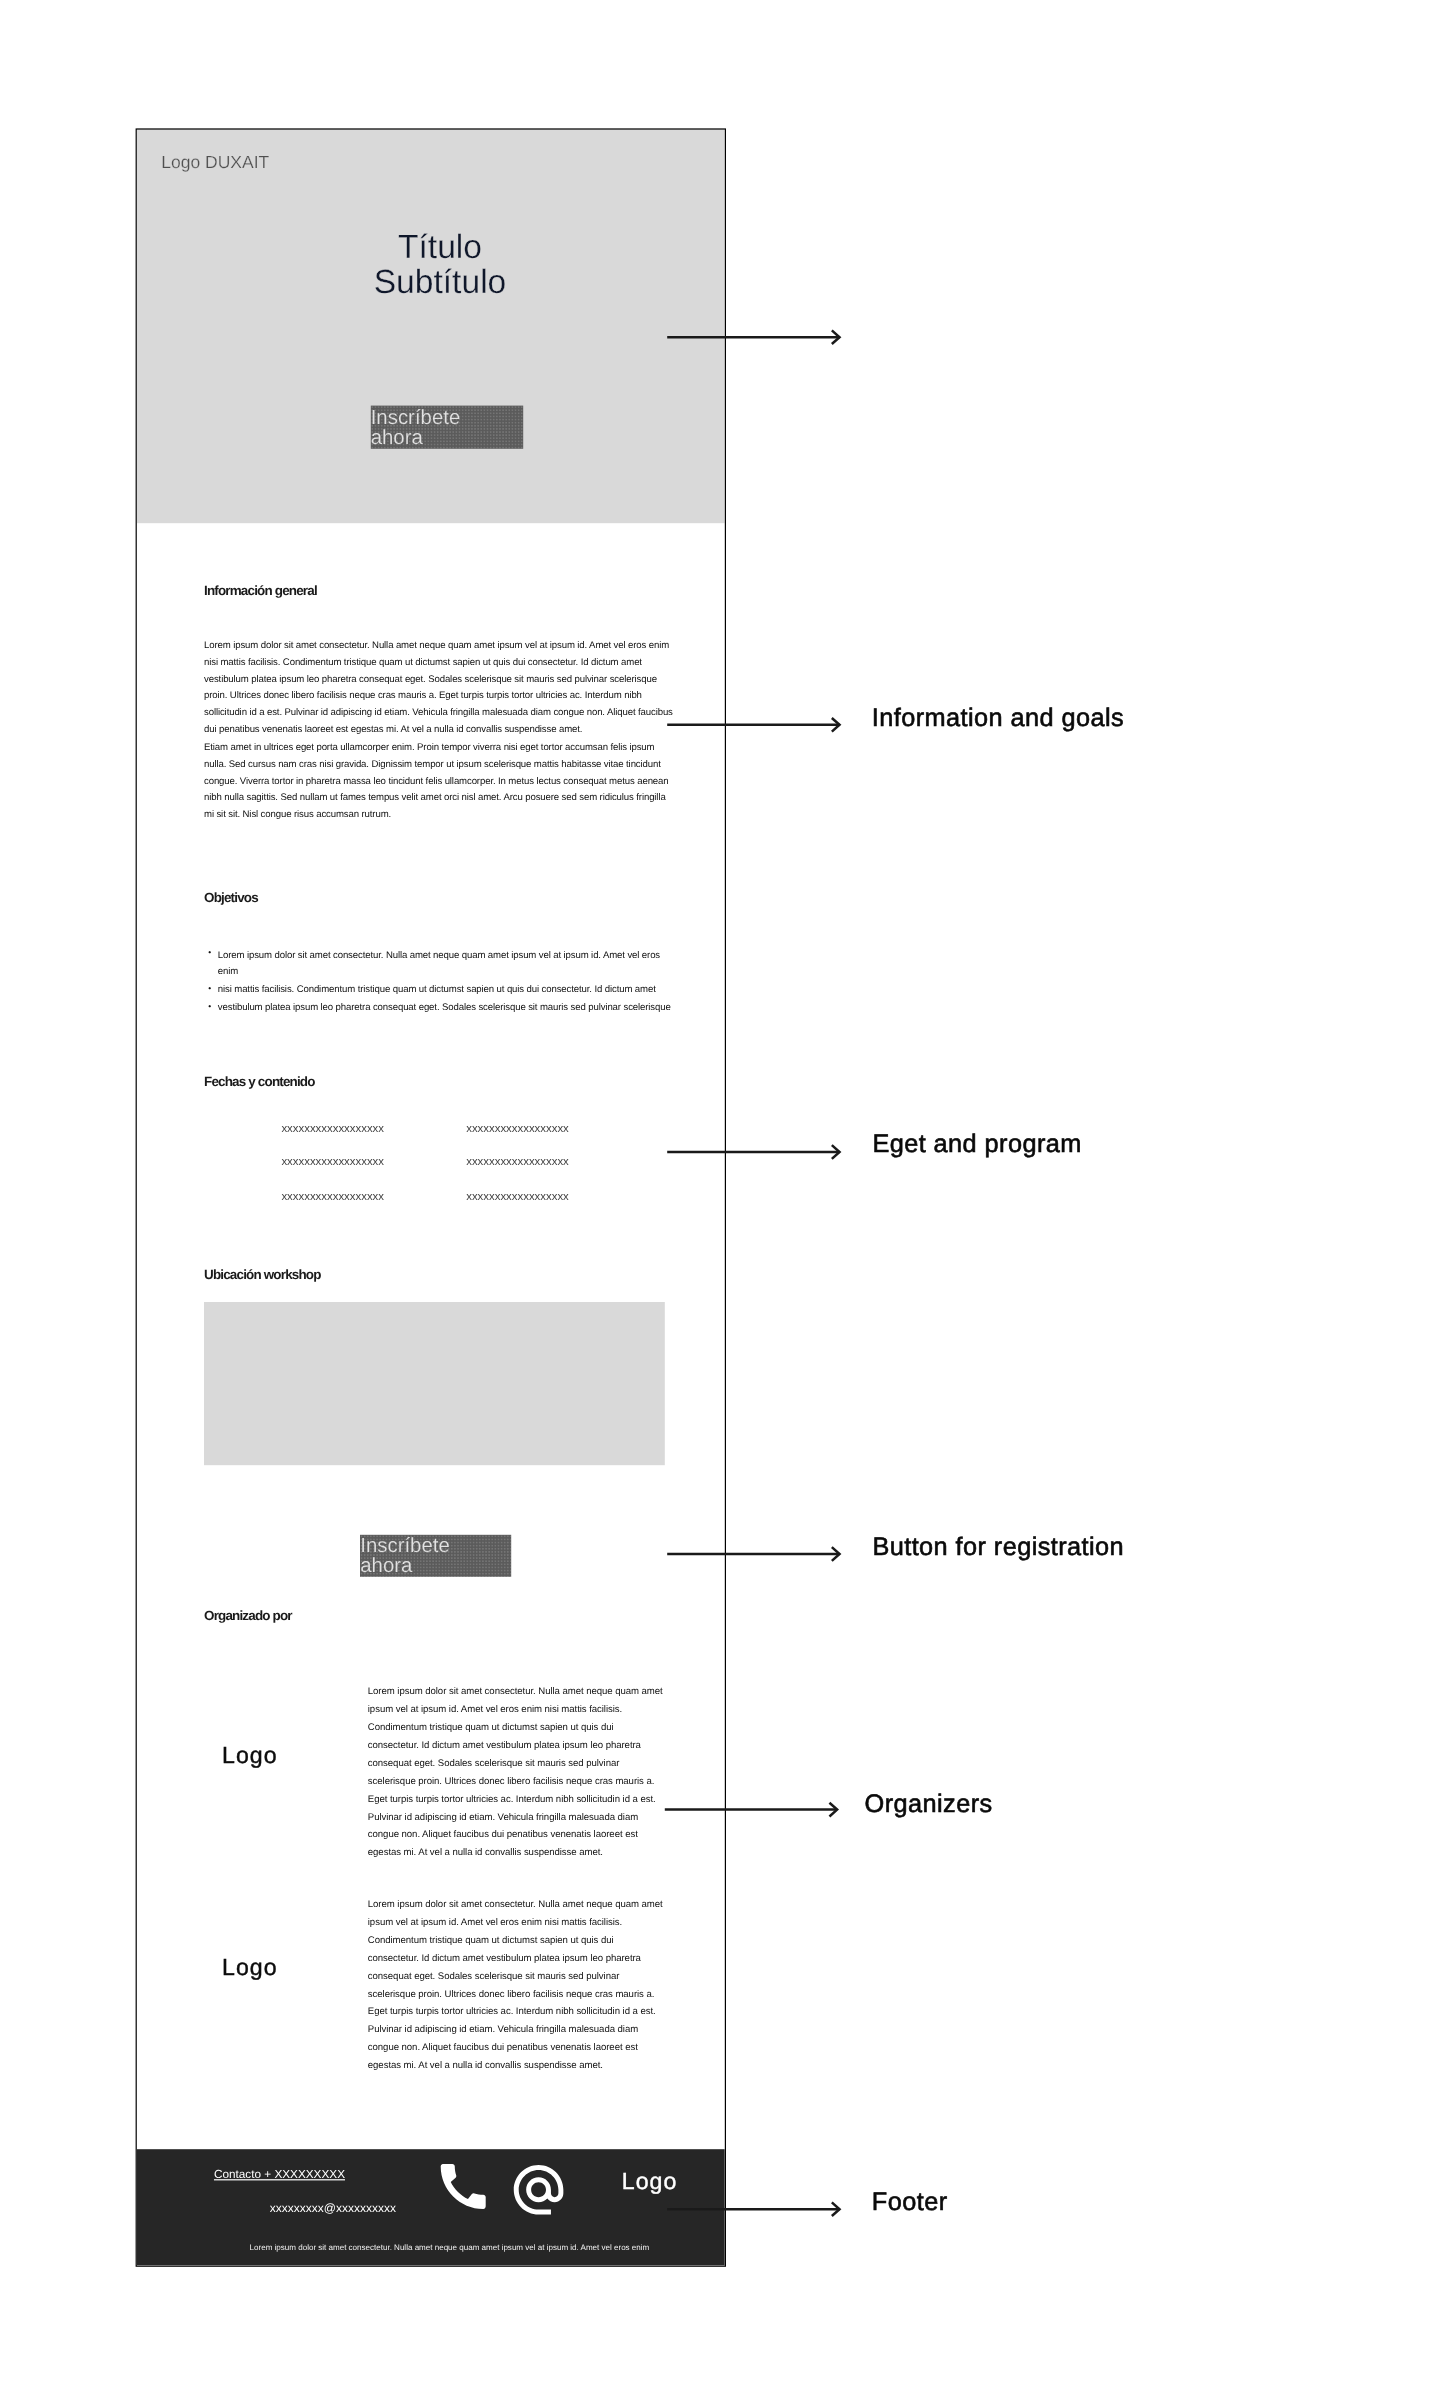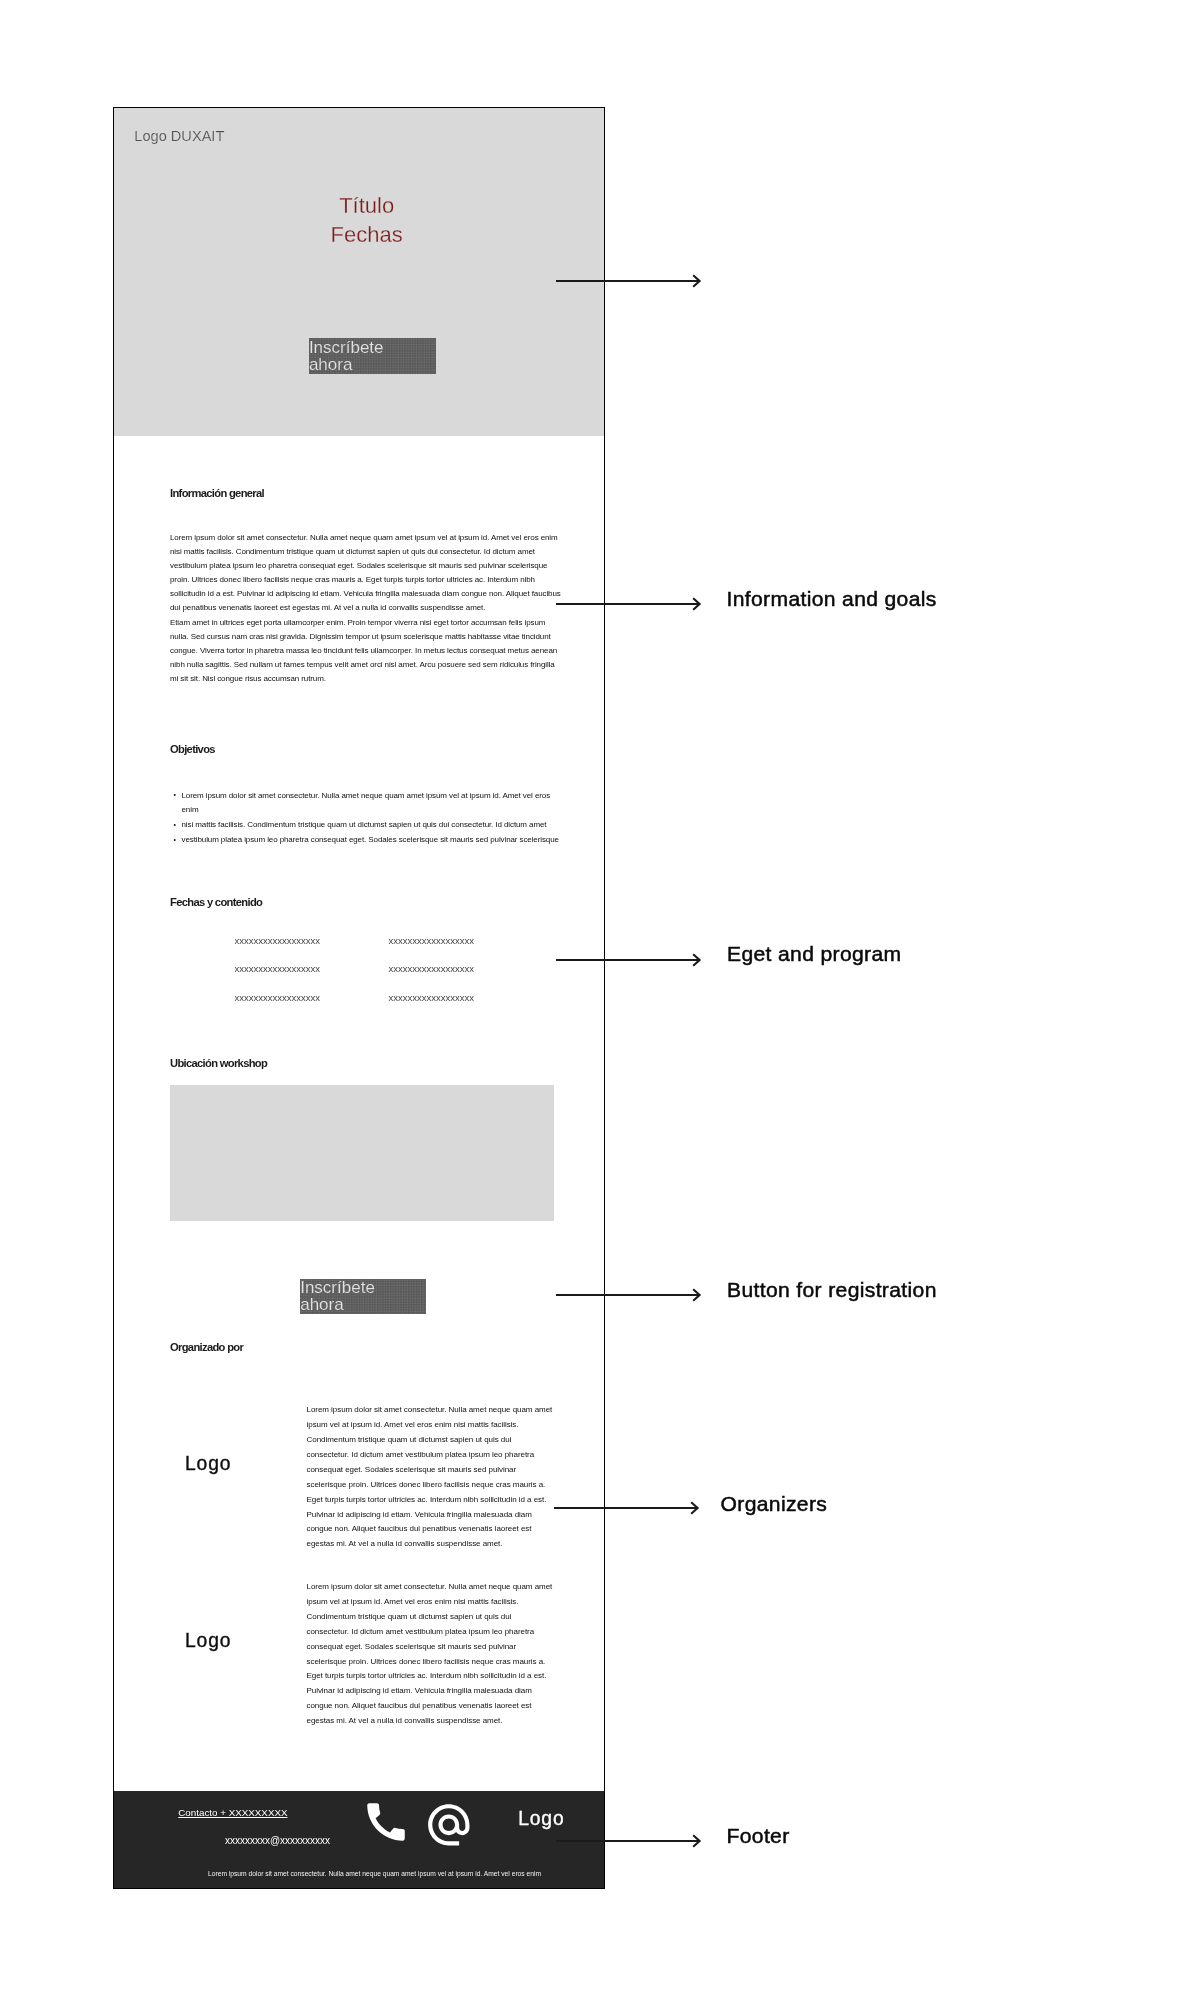--- a/index.html
+++ b/index.html
@@ -9,22 +9,22 @@
 
   
   .frame{position:absolute;left:114px;top:107px;width:490.3px;height:1780.8px;background:#fff;overflow:hidden;}
   .frame-border{position:absolute;left:112.7px;top:106.7px;width:492.3px;height:1782.6px;
                 border:1.5px solid #000;box-sizing:border-box;pointer-events:none;}
 
   
   .hero{position:absolute;left:0;top:0;width:100%;height:329px;background:#d9d9d9;}
   .logo-duxait{position:absolute;left:20.3px;top:21.6px;font-size:14.6px;color:#4f4f4f;font-weight:400;letter-spacing:0;
                line-height:14px;-webkit-text-stroke:0.2px #d9d9d9;}
-  .hero-title{position:absolute;left:7.5px;top:84px;width:100%;text-align:center;color:#7f1d1d;
-              font-size:22px;font-weight:400;line-height:29.2px;letter-spacing:0;
+  .hero-title{position:absolute;left:7.5px;top:84px;width:100%;text-align:center;color:#0f172a;
+              font-size:28px;font-weight:400;line-height:29.2px;letter-spacing:0;
               -webkit-text-stroke:0.26px #d9d9d9;}
   .hero-title span{display:block;}
 
   .btn{position:absolute;background-color:#5b5b5b;
        background-image:radial-gradient(circle at 1.2px 1.2px, rgba(255,255,255,.155) 0 0.58px, rgba(255,255,255,0) 0.95px);
        background-size:2.6px 2.6px;color:#e3e3e3;font-size:17px;font-weight:400;-webkit-text-stroke:0.14px #5c5c5c;
        display:flex;align-items:center;justify-content:center;letter-spacing:0;padding-right:8px;padding-bottom:1px;
        box-sizing:border-box;line-height:1;}
   .btn-hero{left:194.9px;top:231.3px;width:127.3px;height:35.8px;}
   .btn-reg{left:186.2px;top:1171.6px;width:126.3px;height:35.6px;}
@@ -70,21 +70,21 @@
 <body>
 
 <div class="page">
 
   <div class="frame">
 
     <div class="hero">
       <div class="logo-duxait">Logo DUXAIT</div>
       <div class="hero-title">
         <span>Título</span>
-        <span>Fechas</span>
+        <span>Subtítulo</span>
       </div>
       <div class="btn btn-hero">Inscríbete ahora</div>
     </div>
 
     <div class="sec-title" style="top:379.5px">Información general</div>
     <div class="para" style="top:423.8px">Lorem ipsum dolor sit amet consectetur. Nulla amet neque quam amet ipsum vel at ipsum id. Amet vel eros enim nisi mattis facilisis. Condimentum tristique quam ut dictumst sapien ut quis dui consectetur. Id dictum amet vestibulum platea ipsum leo pharetra consequat eget. Sodales scelerisque sit mauris sed pulvinar scelerisque proin. Ultrices donec libero facilisis neque cras mauris a. Eget turpis turpis tortor ultricies ac. Interdum nibh sollicitudin id a est. Pulvinar id adipiscing id etiam. Vehicula fringilla malesuada diam congue non. Aliquet faucibus dui penatibus venenatis laoreet est egestas mi. At vel a nulla id convallis suspendisse amet.</div>
     <div class="para" style="top:509px">Etiam amet in ultrices eget porta ullamcorper enim. Proin tempor viverra nisi eget tortor accumsan felis ipsum nulla. Sed cursus nam cras nisi gravida. Dignissim tempor ut ipsum scelerisque mattis habitasse vitae tincidunt congue. Viverra tortor in pharetra massa leo tincidunt felis ullamcorper. In metus lectus consequat metus aenean nibh nulla sagittis. Sed nullam ut fames tempus velit amet orci nisl amet. Arcu posuere sed sem ridiculus fringilla mi sit sit. Nisl congue risus accumsan rutrum.</div>
 
     <div class="sec-title" style="top:635.5px">Objetivos</div>
     <ul class="bullets" style="top:681.5px">

